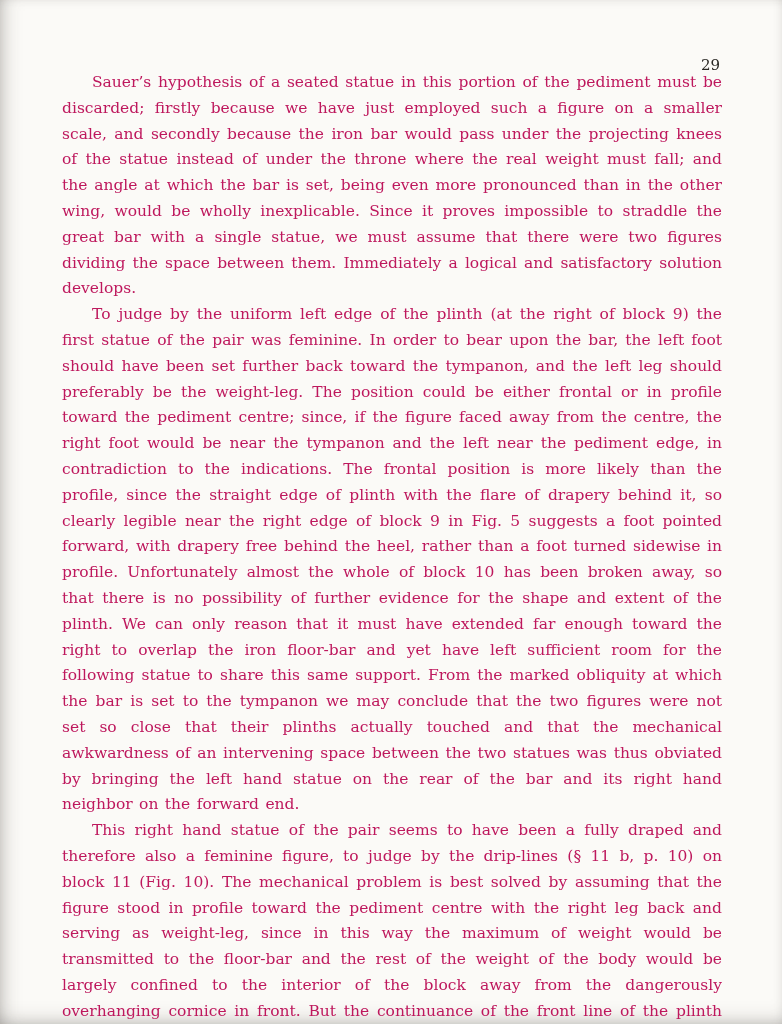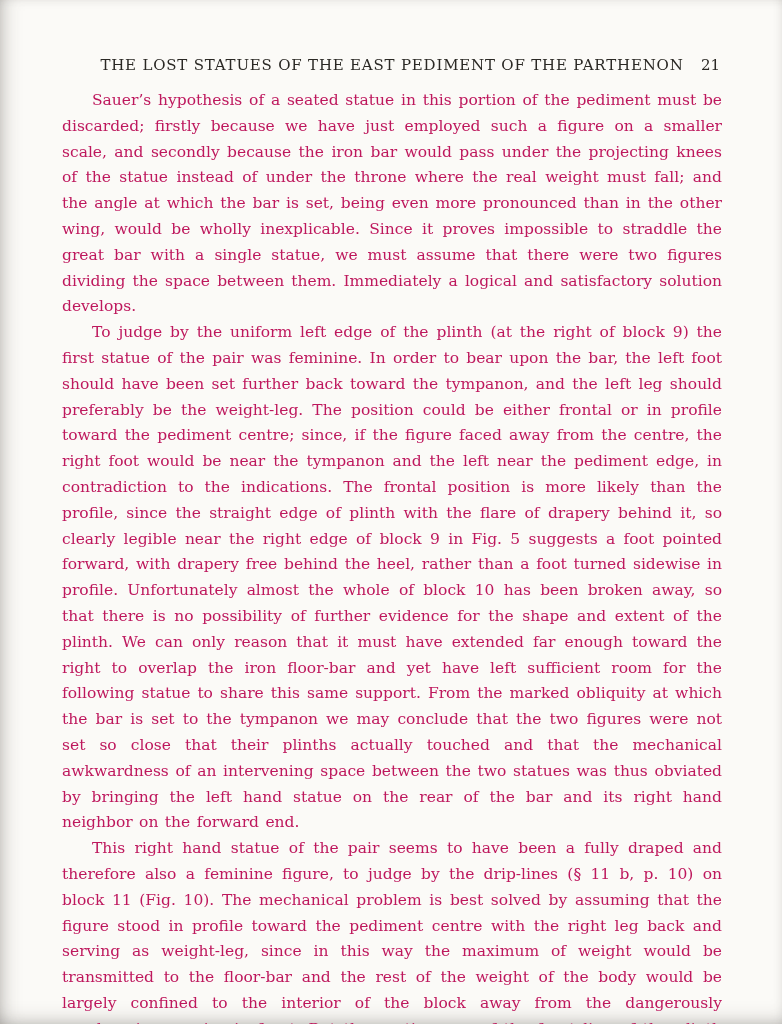--- a/index.html
+++ b/index.html
@@ -53,22 +53,21 @@
     word-spacing: 1.5px;
   }
 </style>
 </head>
 <body>
 
 <div class="page">
   <div class="text-block">
 
     <div class="running-head">
-      <span class="title">THE LOST STATUES OF THE EAST PEDIMENT OF THE PARTHENON</span>
-      <span class="page-number">21</span>
+      <span class="page-number">29</span>
     </div>
 
     <div class="body-text">
       <p>Sauer’s hypothesis of a seated statue in this portion of the pediment must be discarded; firstly because we have just employed such a figure on a smaller scale, and secondly because the iron bar would pass under the projecting knees of the statue instead of under the throne where the real weight must fall; and the angle at which the bar is set, being even more pronounced than in the other wing, would be wholly inexplicable. Since it proves impossible to straddle the great bar with a single statue, we must assume that there were two figures dividing the space between them.  Immediately a logical and satisfactory solution develops.</p>
       <p>To judge by the uniform left edge of the plinth (at the right of block 9) the first statue of the pair was feminine.  In order to bear upon the bar, the left foot should have been set further back toward the tympanon, and the left leg should preferably be the weight-leg.  The position could be either frontal or in profile toward the pediment centre; since, if the figure faced away from the centre, the right foot would be near the tympanon and the left near the pediment edge, in contradiction to the indications. The frontal position is more likely than the profile, since the straight edge of plinth with the flare of drapery behind it, so clearly legible near the right edge of block 9 in Fig. 5 suggests a foot pointed forward, with drapery free behind the heel, rather than a foot turned sidewise in profile.  Unfortunately almost the whole of block 10 has been broken away, so that there is no possibility of further evidence for the shape and extent of the plinth.  We can only reason that it must have extended far enough toward the right to overlap the iron floor-bar and yet have left sufficient room for the following statue to share this same support.  From the marked obliquity at which the bar is set to the tympanon we may conclude that the two figures were not set so close that their plinths actually touched and that the mechanical awkwardness of an intervening space between the two statues was thus obviated by bringing the left hand statue on the rear of the bar and its right hand neighbor on the forward end.</p>
       <p>This right hand statue of the pair seems to have been a fully draped and therefore also a feminine figure, to judge by the drip-lines (§ 11 b, p. 10) on block 11 (Fig. 10). The mechanical problem is best solved by assuming that the figure stood in profile toward the pediment centre with the right leg back and serving as weight-leg, since in this way the maximum of weight would be transmitted to the floor-bar and the rest of the weight of the body would be largely confined to the interior of the block away from the dangerously overhanging cornice in front.  But the continuance of the front line of the plinth almost across the whole of block 11 makes this argument uncertain, since it proves that the plinth was rectangular.  If the two statues were approximately of equal dimensions, the second plinth should have extended to about 0.25 m. from the right edge of block 11, and precisely at this point the traces of the plinth die out on the floor.</p>
 
     </div>
 
   </div>

